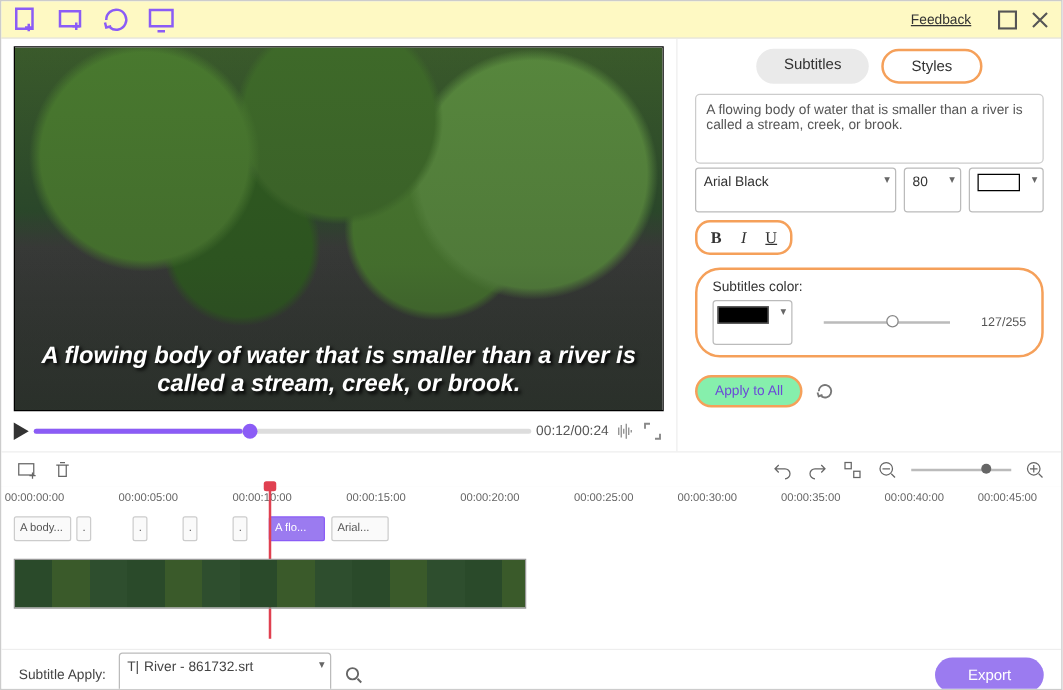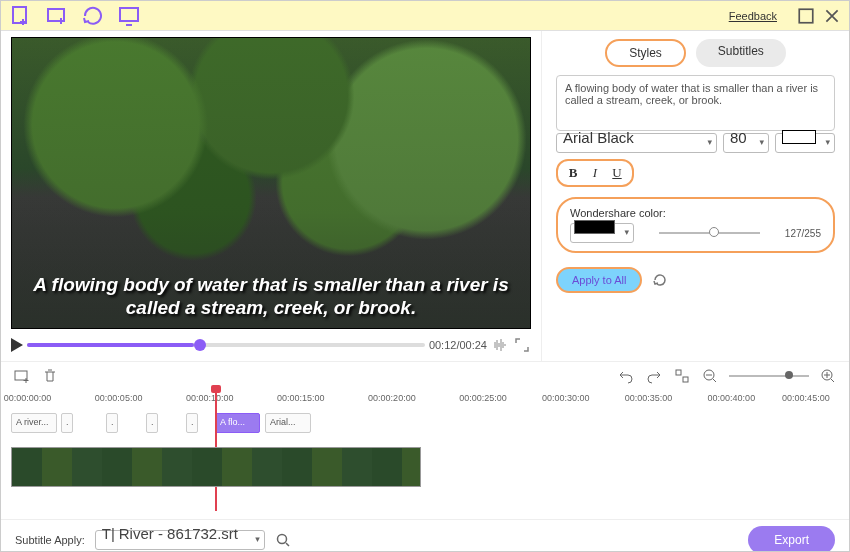--- a/index.html
+++ b/index.html
@@ -31,34 +31,34 @@
 .time { font-size: 11px; color: #555; }
 .waveicon { width: 18px; height: 18px; display: flex; align-items: center; justify-content: center; color: #888; }
 
 .side { flex: 1; padding: 8px 14px; border-left: 1px solid #eee; font-size: 11px; color: #333; overflow: hidden; }
 .tabs { display: flex; gap: 10px; justify-content: center; margin-bottom: 8px; }
 .tab { padding: 5px 22px; border-radius: 14px; background: #eaeaea; cursor: pointer; font-size: 12px; }
 .tab.active { background: #fff; border: 2px solid #f5a05a; }
 .textarea { width: 100%; height: 56px; border: 1px solid #ccc; border-radius: 4px; padding: 6px 8px; font-size: 11px; color: #555; resize: none; }
 .label { margin: 10px 0 4px; }
 .row { display: flex; gap: 6px; align-items: center; }
-.sel { height: 20px; border: 1px solid #bbb; border-radius: 3px; padding: 0 18px 12px 6px; background: #fff; position: relative; font-size: 15px; display: flex; align-items: center; }
+.sel { height: 36px; border: 1px solid #bbb; border-radius: 3px; padding: 0 18px 12px 6px; background: #fff; position: relative; font-size: 11px; display: flex; align-items: center; }
 .sel::after { content: "▾"; position: absolute; right: 4px; top: 3px; font-size: 9px; color: #666; }
 .colorswatch { width: 42px; height: 14px; background: #fff; border: 1px solid #000; }
 .hi { border: 2px solid #f5a05a; border-radius: 12px; padding: 3px 6px; display: inline-flex; gap: 4px; }
 .fmtbtn { width: 18px; height: 18px; display: flex; align-items: center; justify-content: center; font-family: Georgia, serif; font-size: 13px; cursor: pointer; }
 .bold { font-weight: bold; } .ital { font-style: italic; } .under { text-decoration: underline; }
 .bgsection { border: 2px solid #f5a05a; border-radius: 20px; padding: 8px 12px; margin-top: 10px; }
 .bgrow { display: flex; align-items: center; gap: 25px; margin-top: 4px; }
 .bgswatch { width: 50px; height: 14px; background: #000; border: 1px solid #666; }
 .slider { flex: 1; height: 2px; background: #bbb; position: relative; }
 .slider-knob { position: absolute; left: 50%; top: -5px; width: 10px; height: 10px; border-radius: 50%; background: #fff; border: 1px solid #888; }
 .opval { font-size: 10px; color: #555; }
 .applyrow { margin-top: 14px; display: flex; align-items: center; gap: 10px; }
-.applybtn { border: 2px solid #f5a05a; border-radius: 14px; padding: 5px 14px; background: #7dd3fc; color: #6b4bd6; font-size: 11px; cursor: pointer; }
+.applybtn { border: 2px solid #f5a05a; border-radius: 14px; padding: 5px 14px; background: #86efac; color: #6b4bd6; font-size: 11px; cursor: pointer; }
 .refresh { width: 16px; height: 16px; cursor: pointer; color: #777; }
 
 .toolbar2 { height: 28px; background: #fff; border-top: 1px solid #eee; display: flex; align-items: center; padding: 0 12px; gap: 10px; }
 .tb2 { width: 18px; height: 18px; color: #666; cursor: pointer; display: flex; align-items: center; justify-content: center; }
 .tb2spacer { flex: 1; }
 .zoom { width: 80px; height: 2px; background: #bbb; position: relative; }
 .zoom-knob { position: absolute; left: 70%; top: -4px; width: 8px; height: 8px; background: #666; border-radius: 50%; }
 
 .timeline { background: #fff; height: 130px; padding: 4px 10px 0; position: relative; }
 .ruler { display: flex; font-size: 9px; color: #666; height: 16px; position: relative; }
@@ -148,40 +148,40 @@
       <div class="waveicon">
           <svg viewBox="0 0 18 18">
             <path d="M3 7 V3 H7 M15 11 V15 H11" fill="none" stroke="currentColor" stroke-width="1.5"></path>
           </svg>
         </div>
     </div>
   </div>
 
   <div class="side">
     <div class="tabs">
+      <div class="tab">Subtitles</div>
       <div class="tab active">Styles</div>
-      <div class="tab">Subtitles</div>
     </div>
     <textarea class="textarea" style="">A flowing body of water that is smaller than a river is called a stream, creek, or brook.</textarea>
     <div class="row">
       <div class="sel" style="flex:1">Arial Black</div>
       <div class="sel" style="width:46px">80</div>
       <div class="sel" style="width:60px">
           <div class="colorswatch"></div>
         </div>
     </div>
     <div style="margin-top:6px">
       <div class="hi">
         <div class="fmtbtn bold">B</div>
         <div class="fmtbtn ital">I</div>
         <div class="fmtbtn under">U</div>
       </div>
     </div>
     <div class="bgsection">
-      <div>Wondershare color:</div>
+      <div>Subtitles color:</div>
       <div class="bgrow">
         <div class="sel" style="width:64px;padding-left:3px">
             <div class="bgswatch"></div>
           </div>
         <div class="slider">
             <div class="slider-knob"></div>
           </div>
         <span class="opval">127/255</span>
       </div>
     </div>
@@ -248,21 +248,21 @@
     <span class="tick" style="left:24%">00:00:10:00</span>
     <span class="tick" style="left:35%">00:00:15:00</span>
     <span class="tick" style="left:46%">00:00:20:00</span>
     <span class="tick" style="left:57%">00:00:25:00</span>
     <span class="tick" style="left:67%">00:00:30:00</span>
     <span class="tick" style="left:77%">00:00:35:00</span>
     <span class="tick" style="left:87%">00:00:40:00</span>
     <span class="tick" style="left:96%">00:00:45:00</span>
   </div>
   <div class="clips">
-    <div class="clip" style="left:0; width:46px">A river...</div>
+    <div class="clip" style="left:0; width:46px">A body...</div>
     <div class="clip dot" style="left:50px">.</div>
     <div class="clip dot" style="left:95px">.</div>
     <div class="clip dot" style="left:135px">.</div>
     <div class="clip dot" style="left:175px">.</div>
     <div class="clip active" style="left:204px; width:45px">A flo...</div>
     <div class="clip" style="left:254px; width:46px">Arial...</div>
   </div>
   <div class="playhead" style="left:214px"></div>
   <div class="thumbtrack"></div>
 </div>

